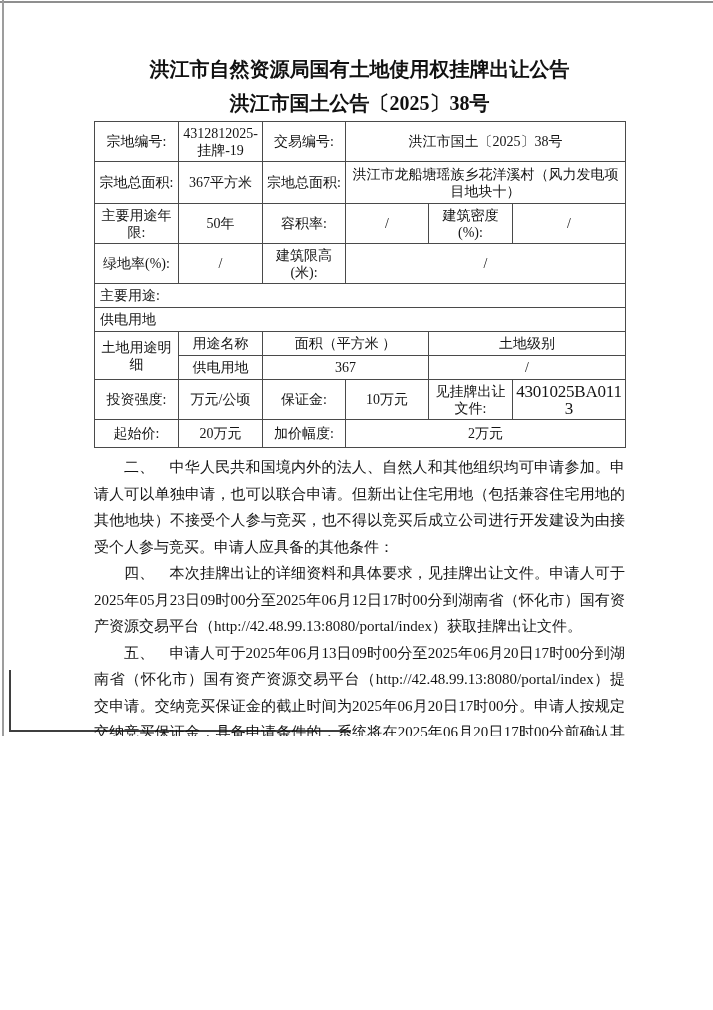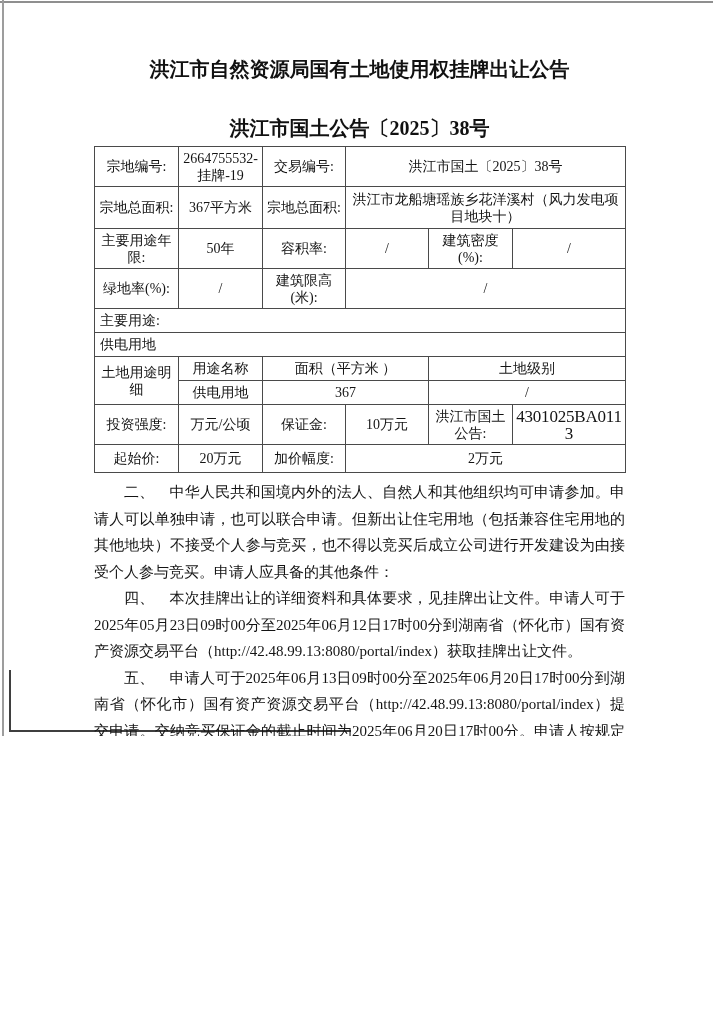--- a/index.html
+++ b/index.html
@@ -16,21 +16,21 @@
   .edge-left   { position:absolute; top:0; left:2px; width:2px; height:1010px; background:#9d9d9d; }
   .corner-bl   { position:absolute; left:9px; bottom:4px; width:340px; height:60px;
                  border-left:2px solid #3f3f3f; border-bottom:2px solid #3f3f3f; }
 
   .content { position:absolute; left:94px; top:56px; width:531px; }
 
   .title-1, .title-2 {
     margin:0; text-align:center; font-weight:bold;
     font-size:20px; line-height:26px; color:#111;
   }
-  .title-2 { margin-top:33px; }
+  .title-2 { margin-top:8px; }
 
   .intro { margin-top:22px; font-size:15px; line-height:25px; text-align:justify; }
   .intro p { margin:0; text-indent:2em; }
 
   table.land { border-collapse:collapse; table-layout:fixed; width:531px; margin-top:5px; }
   table.land td {
     border:1px solid #4a4a4a;
     font-size:14px; line-height:17px;
     text-align:center; vertical-align:middle;
     padding:1px 3px;
@@ -67,21 +67,21 @@
         <col style="width:84px">
           <col style="width:84px">
           <col style="width:83px">
         <col style="width:83px">
           <col style="width:84px">
           <col style="width:113px">
       </colgroup>
       <tbody>
         <tr class="tall">
           <td>宗地编号:</td>
-          <td>2664755532-挂牌-19</td>
+          <td>4312812025-挂牌-19</td>
           <td>交易编号:</td>
           <td colspan="3">洪江市国土〔2025〕38号</td>
         </tr>
         <tr class="tall2">
           <td>宗地总面积:</td>
           <td>367平方米</td>
           <td>宗地总面积:</td>
           <td colspan="3">洪江市龙船塘瑶族乡花洋溪村（风力发电项目地块十）</td>
         </tr>
         <tr class="tall">
@@ -113,21 +113,21 @@
         <tr class="short">
           <td>供电用地</td>
           <td colspan="2">367</td>
           <td colspan="2">/</td>
         </tr>
         <tr class="tall">
           <td>投资强度:</td>
           <td>万元/公顷</td>
           <td>保证金:</td>
           <td>10万元</td>
-          <td>洪江市国土公告:</td>
+          <td>见挂牌出让文件:</td>
           <td class="tight">4301025BA0113</td>
         </tr>
         <tr class="mid">
           <td>起始价:</td>
           <td>20万元</td>
           <td>加价幅度:</td>
           <td colspan="3">2万元</td>
         </tr>
       </tbody>
     </table>

